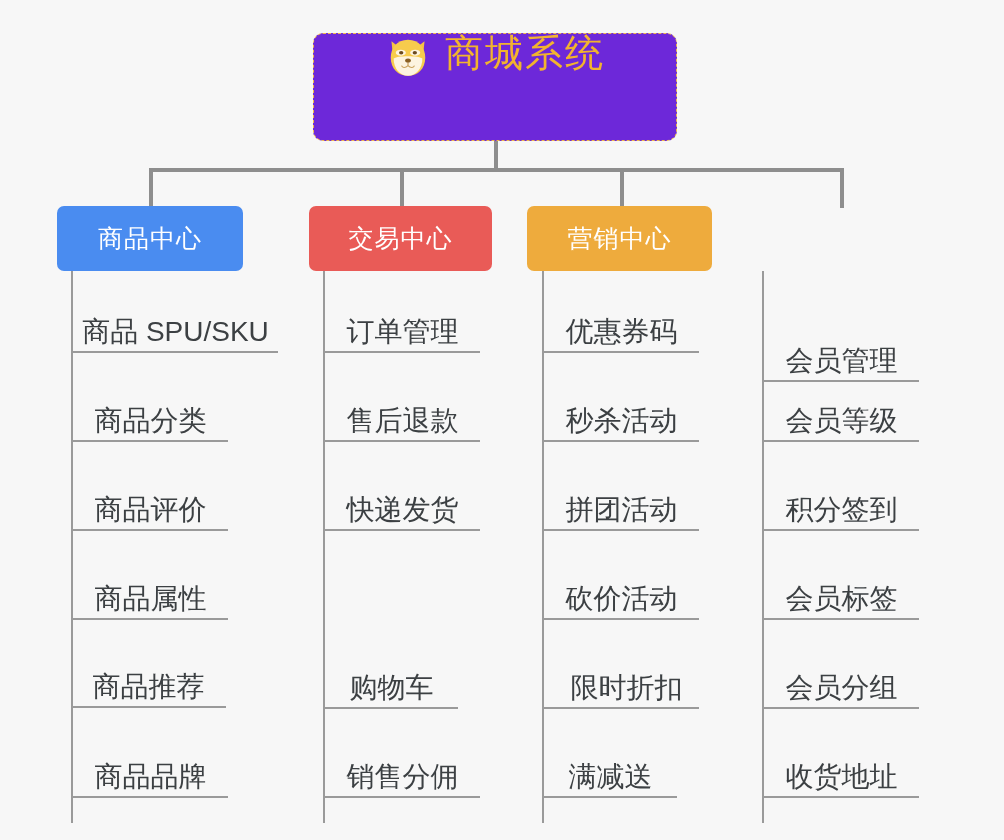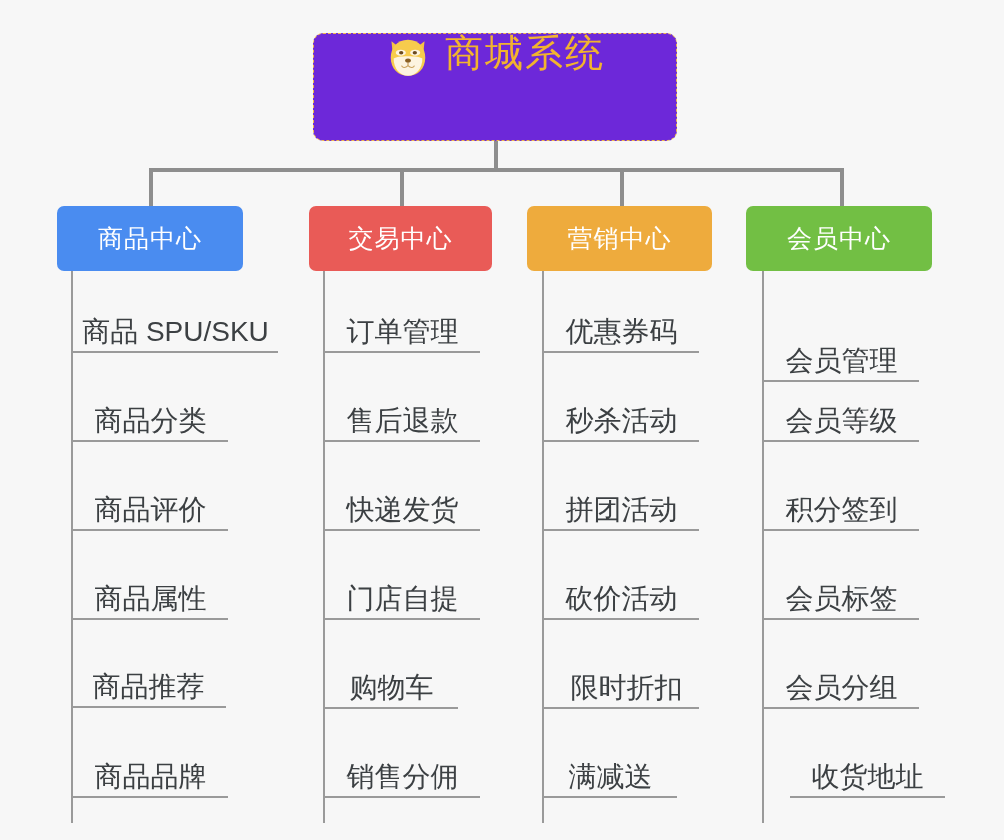--- a/index.html
+++ b/index.html
@@ -142,23 +142,20 @@
 
   <div class="cat-box" style="left:57px; width:186px; background:#4a8cf0;">
     <span>商品中心</span>
   </div>
   <div class="cat-box" style="left:309px; width:183px; background:#e95b57;">
     <span>交易中心</span>
   </div>
   <div class="cat-box" style="left:527px; width:185px; background:#eeab3d;">
     <span>营销中心</span>
   </div>
-  <div class="cat-box" style="left:746px; width:186px; background:#72bf44;">
-    <span>会员中心</span>
-  </div>
 
   <div class="leaf-col" style="left:71px; width:215px; height:552px;">
     <div class="leaf-spine" style="height:552px;"></div>
     <div class="leaf-item" style="left:2px; top:0px;   width:205px; height:82px;">
         <span class="leaf-label">商品 SPU/SKU</span>
       </div>
     <div class="leaf-item" style="left:2px; top:82px;  width:155px; height:89px;">
         <span class="leaf-label">商品分类</span>
       </div>
     <div class="leaf-item" style="left:2px; top:171px; width:155px; height:89px;">
@@ -179,23 +176,20 @@
     <div class="leaf-spine" style="height:552px;"></div>
     <div class="leaf-item" style="left:2px; top:0px;   width:155px; height:82px;">
         <span class="leaf-label">订单管理</span>
       </div>
     <div class="leaf-item" style="left:2px; top:82px;  width:155px; height:89px;">
         <span class="leaf-label">售后退款</span>
       </div>
     <div class="leaf-item" style="left:2px; top:171px; width:155px; height:89px;">
         <span class="leaf-label">快递发货</span>
       </div>
-    <div class="leaf-item" style="left:2px; top:260px; width:155px; height:89px;">
-        <span class="leaf-label">门店自提</span>
-      </div>
     <div class="leaf-item" style="left:2px; top:349px; width:133px; height:89px;">
         <span class="leaf-label">购物车</span>
       </div>
     <div class="leaf-item" style="left:2px; top:438px; width:155px; height:89px;">
         <span class="leaf-label">销售分佣</span>
       </div>
   </div>
 
   <div class="leaf-col" style="left:542px; width:160px; height:552px;">
     <div class="leaf-spine" style="height:552px;"></div>
@@ -229,18 +223,18 @@
       </div>
     <div class="leaf-item" style="left:2px; top:171px; width:155px; height:89px;">
         <span class="leaf-label">积分签到</span>
       </div>
     <div class="leaf-item" style="left:2px; top:260px; width:155px; height:89px;">
         <span class="leaf-label">会员标签</span>
       </div>
     <div class="leaf-item" style="left:2px; top:349px; width:155px; height:89px;">
         <span class="leaf-label">会员分组</span>
       </div>
-    <div class="leaf-item" style="left:2px; top:438px; width:155px; height:89px;margin-left:26px;">
+    <div class="leaf-item" style="left:2px; top:438px; width:155px; height:89px;">
         <span class="leaf-label">收货地址</span>
       </div>
   </div>
 
 </div>
 
 </body></html>

